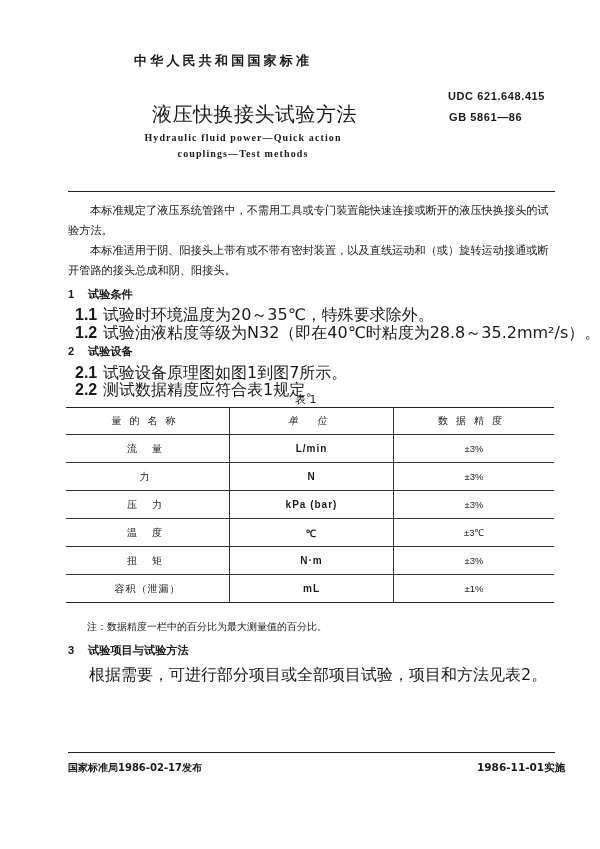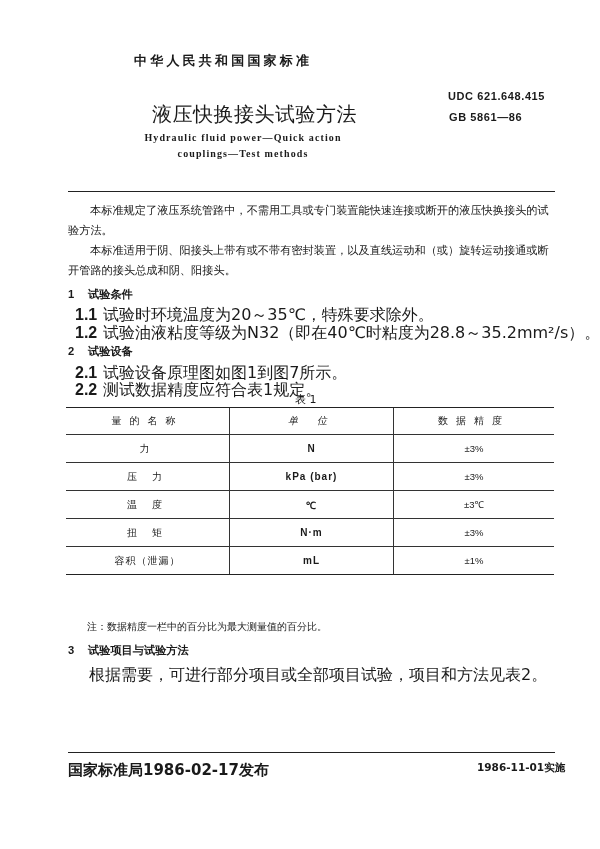--- a/index.html
+++ b/index.html
@@ -52,21 +52,21 @@
     height: 27px; padding: 0; text-align: center; border-bottom: 1px solid #333;
   }
   table.t1 tr:first-child th { border-top: 1.6px solid #222; height: 26px; font-weight: normal; letter-spacing: 8px; }
   table.t1 tr:last-child td { border-bottom: 1.6px solid #222; }
   table.t1 th.c2, table.t1 td.c2, table.t1 th.c3, table.t1 td.c3 { border-left: 1px solid #333; }
   table.t1 td.c1 { letter-spacing: 6px; }
   table.t1 td.c2 { font-weight: bold; font-family: "Liberation Sans", sans-serif; letter-spacing: 1px; }
   table.t1 td.c3 { font-family: "Liberation Sans", sans-serif; font-size: 9.5px; }
   .note { left: 87px; top: 620px; font-size: 10px; }
   .rule-bottom { left: 68px; top: 752px; width: 487px; height: 0; border-top: 1.5px solid #222; }
-  .issued { left: 68px; top: 761px; font-size: 15px; font-weight: bold; }
+  .issued { left: 68px; top: 761px; font-size: 10px; font-weight: bold; }
   .effective { left: 477px; top: 761px; font-size: 10.5px; font-weight: bold; }
 </style>
 </head>
 <body>
 
 <div class="abs national">中华人民共和国国家标准</div>
 <div class="abs udc">UDC 621.648.415</div>
 <div class="abs title-cn">液压快换接头试验方法</div>
 <div class="abs gb">GB 5861—86</div>
 <div class="abs title-en">Hydraulic fluid power—Quick action couplings—Test methods</div>
@@ -85,20 +85,25 @@
 <div class="abs sub" style="top:380px;"><span class="num">2.2</span><span>测试数据精度应符合表1规定。</span></div>
 
 <div class="abs tbl-caption" style="top:392px;">表 1</div>
 
 <table class="t1">
   <tbody>
       <tr>
     <th class="c1" style="width:163px;">量的名称</th>
     <th class="c2" style="width:163px;font-style:italic;">单  位</th>
     <th class="c3">数据精度</th>
+  </tr>
+  <tr>
+    <td class="c1">流  量</td>
+    <td class="c2">L/min</td>
+    <td class="c3">±3%</td>
   </tr>
   <tr>
     <td class="c1">力</td>
     <td class="c2">N</td>
     <td class="c3">±3%</td>
   </tr>
   <tr>
     <td class="c1">压  力</td>
     <td class="c2">kPa (bar)</td>
     <td class="c3">±3%</td>

